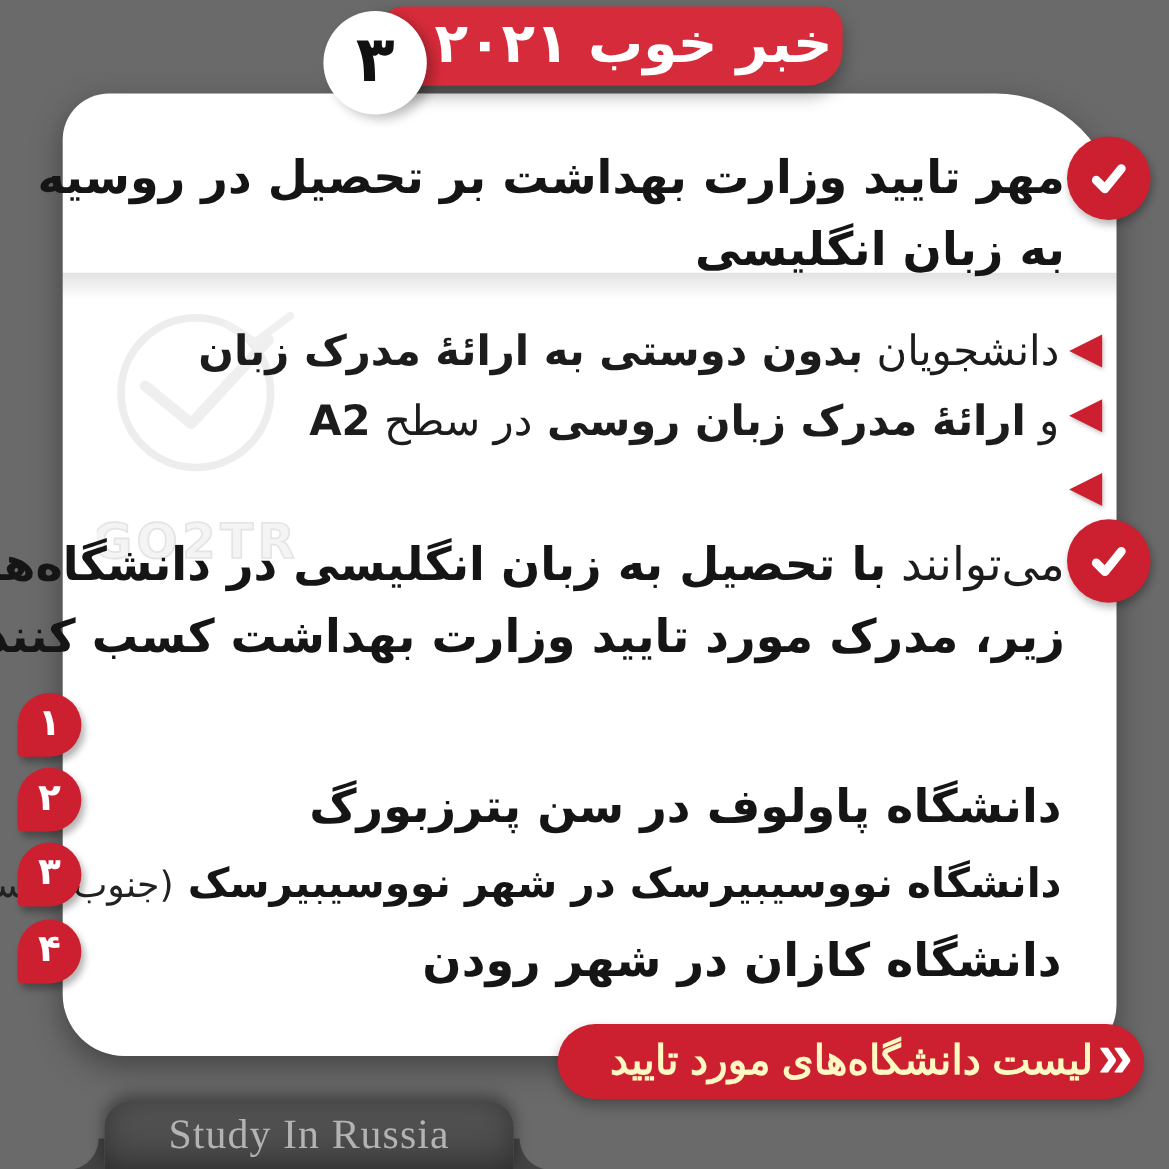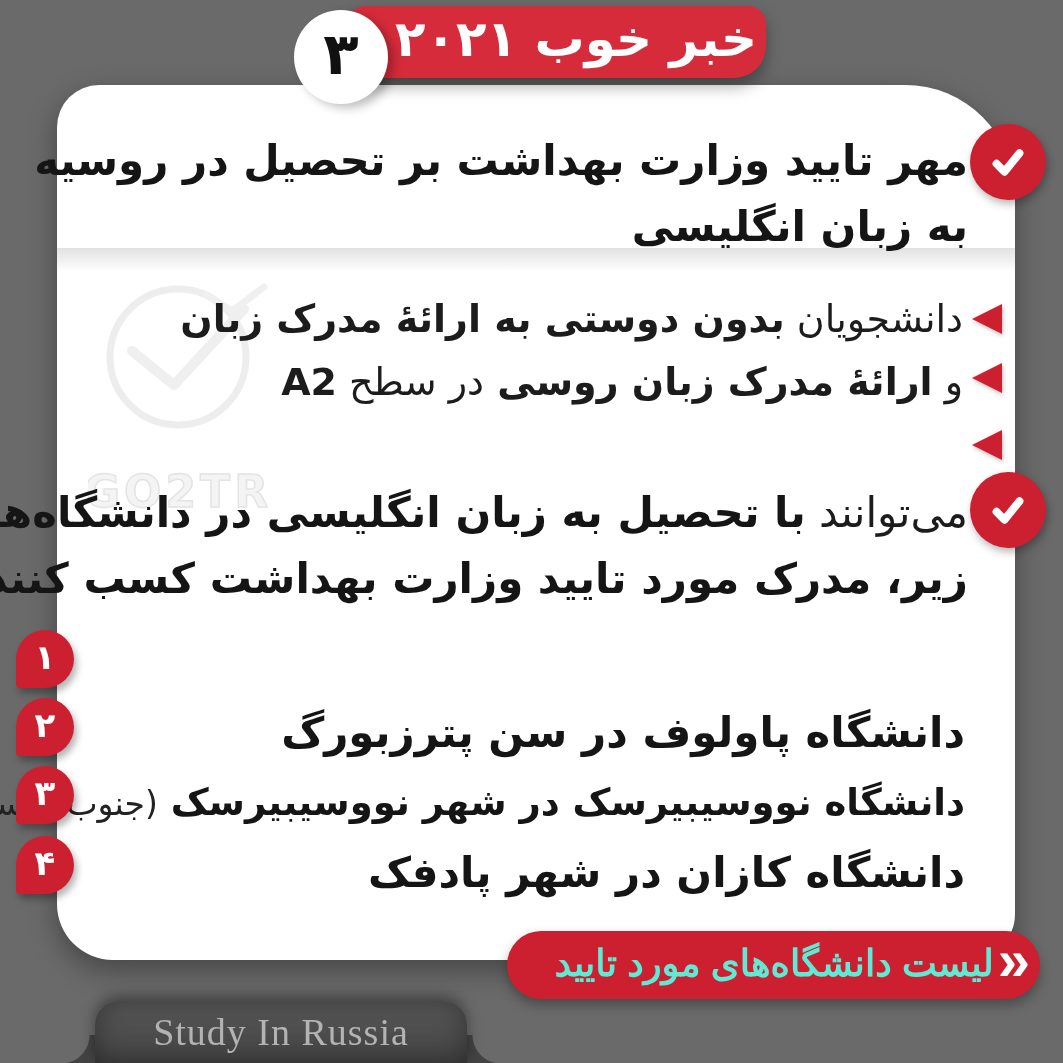--- a/index.html
+++ b/index.html
@@ -57,21 +57,21 @@
         box-shadow:3px 5px 7px rgba(0,0,0,.3);}
   .pin-num{color:#fff;font-size:34px;font-weight:bold;padding-bottom:4px;}
   .pin1{top:630px;} .pin2{top:698px;} .pin3{top:766px;} .pin4{top:836px;}
 
   
   .cta{position:absolute;left:507px;top:931px;width:533px;height:68px;background:var(--red);
         border-radius:36px;z-index:8;display:flex;direction:rtl;align-items:center;
         justify-content:flex-start;gap:4px;padding:0 14px 4px 20px;box-shadow:0 6px 12px rgba(0,0,0,.3);
         border:none;cursor:pointer;}
   .cta-chevron{color:#fff;font-size:58px;font-weight:bold;line-height:1;margin-top:-6px;letter-spacing:-4px;}
-  .cta-label{color:#5eead4;font-size:37px;font-weight:bold;white-space:nowrap;}
+  .cta-label{color:#fef9c3;font-size:37px;font-weight:bold;white-space:nowrap;}
 
   
   .watermark{position:absolute;left:88px;top:283px;width:180px;height:238px;z-index:2;opacity:.92;}
 
   
   .foot-tab{position:absolute;left:95px;top:1001px;width:372px;height:62px;z-index:5;
         background:linear-gradient(180deg,#585858,#434343);border-radius:24px 24px 0 0;
         box-shadow:0 -5px 14px rgba(0,0,0,.38), inset 0 0 26px rgba(0,0,0,.35);
         display:flex;align-items:center;justify-content:center;font-family:Liberation Serif, serif;}
   .foot-label{color:var(--footer-text);font-size:38px;letter-spacing:1px;}
@@ -137,21 +137,21 @@
     </div>
   <div class="pin pin3">
       <span class="pin-num">۳</span>
     </div>
   <div class="pin pin4">
       <span class="pin-num">۴</span>
     </div>
 
   <div class="uni-row uni2"><span>دانشگاه پاولوف در سن پترزبورگ</span></div>
   <div class="uni-row uni3"><span>دانشگاه نووسیبیرسک در شهر نووسیبیرسک</span> <span class="uni-note">(جنوب روسیه)</span></div>
-  <div class="uni-row uni4"><span>دانشگاه کازان در شهر پادفک</span></div>
+  <div class="uni-row uni4"><span>دانشگاه کازان در شهر رودن</span></div>
 
   <button class="cta">
     <span class="cta-chevron">«</span>
     <span class="cta-label">لیست دانشگاه‌های مورد تایید</span>
   </button>
 
   <div class="foot-flare left"></div>
   <div class="foot-flare right"></div>
   <div class="foot-tab">
     <span class="foot-label">Study In Russia</span>

